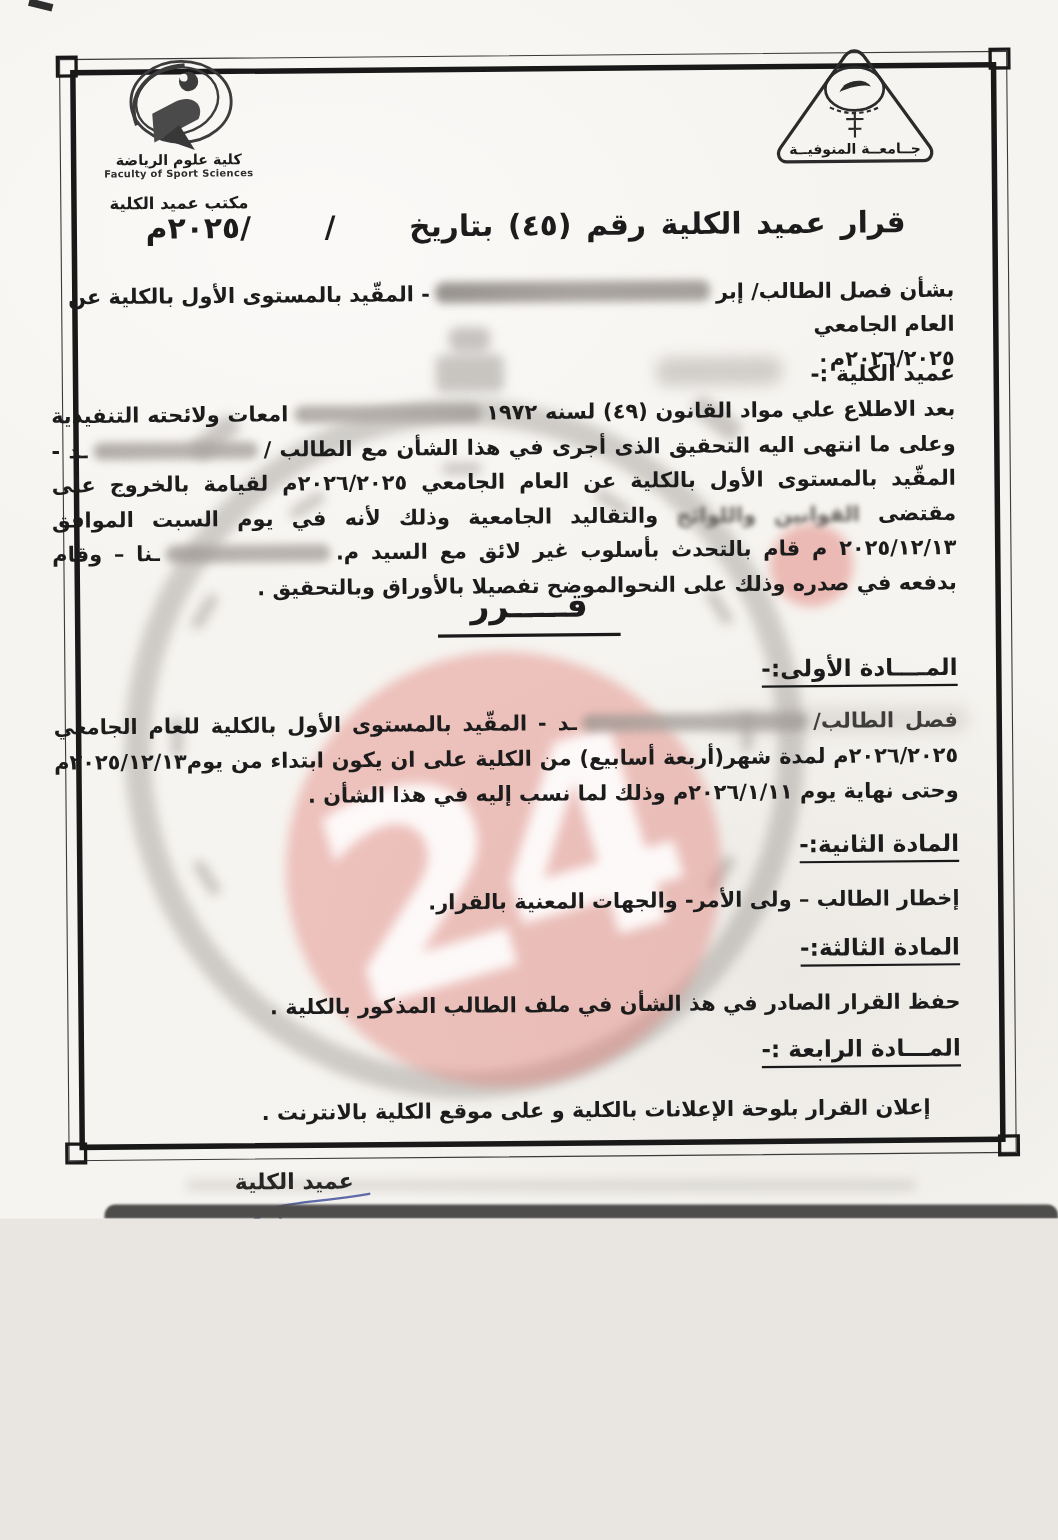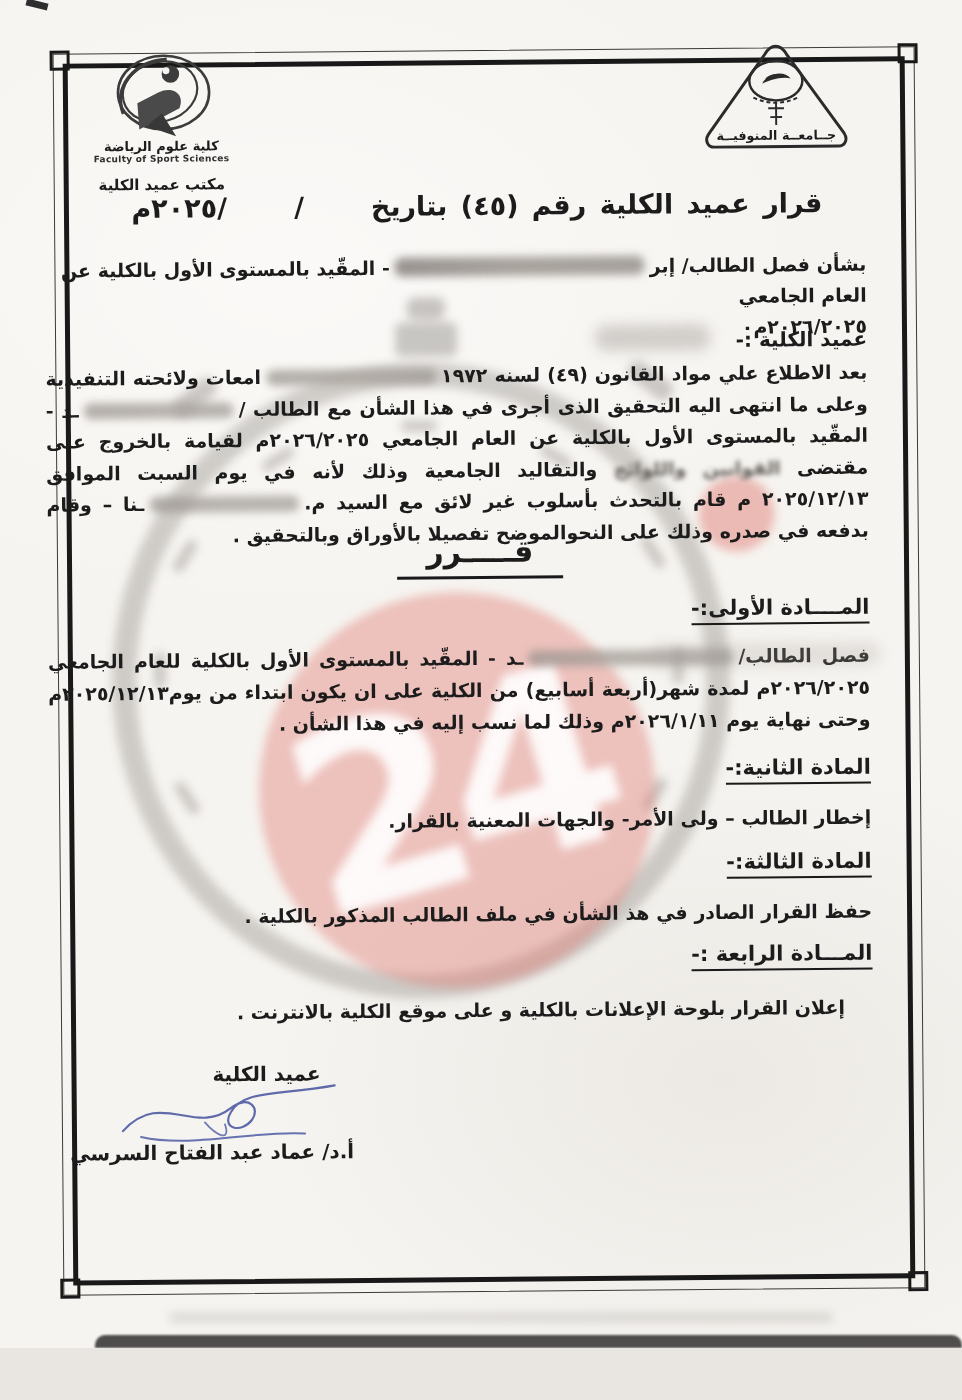--- a/index.html
+++ b/index.html
@@ -1,18 +1,18 @@
 <!DOCTYPE html>
 <html lang="ar"><head>
 <meta charset="utf-8">
 <style>
   html,body{margin:0;padding:0;background:#e9e6e2;}
   *{box-sizing:border-box;}
   .page{
-    position:relative;width:962px;height:1348px;overflow:hidden;
+    position:relative;width:962px;height:1108px;overflow:hidden;
     background:
       radial-gradient(ellipse 900px 600px at 30% 20%, rgba(255,255,255,.5), rgba(0,0,0,0) 60%),
       radial-gradient(ellipse 700px 500px at 75% 80%, rgba(190,184,178,.18), rgba(0,0,0,0) 65%),
       #f6f4f0;
     font-family:"DejaVu Sans",sans-serif;color:#1c1c1c;
   }
   .sheet{position:absolute;inset:0;transform:rotate(-0.5deg);}
   
   .frame-outer{position:absolute;left:58px;top:50px;right:42px;bottom:56px;border:1.5px solid #3a3a3a;}
   .frame-inner{position:absolute;left:68px;top:60px;right:52px;bottom:66px;border:5px solid #191919;}

